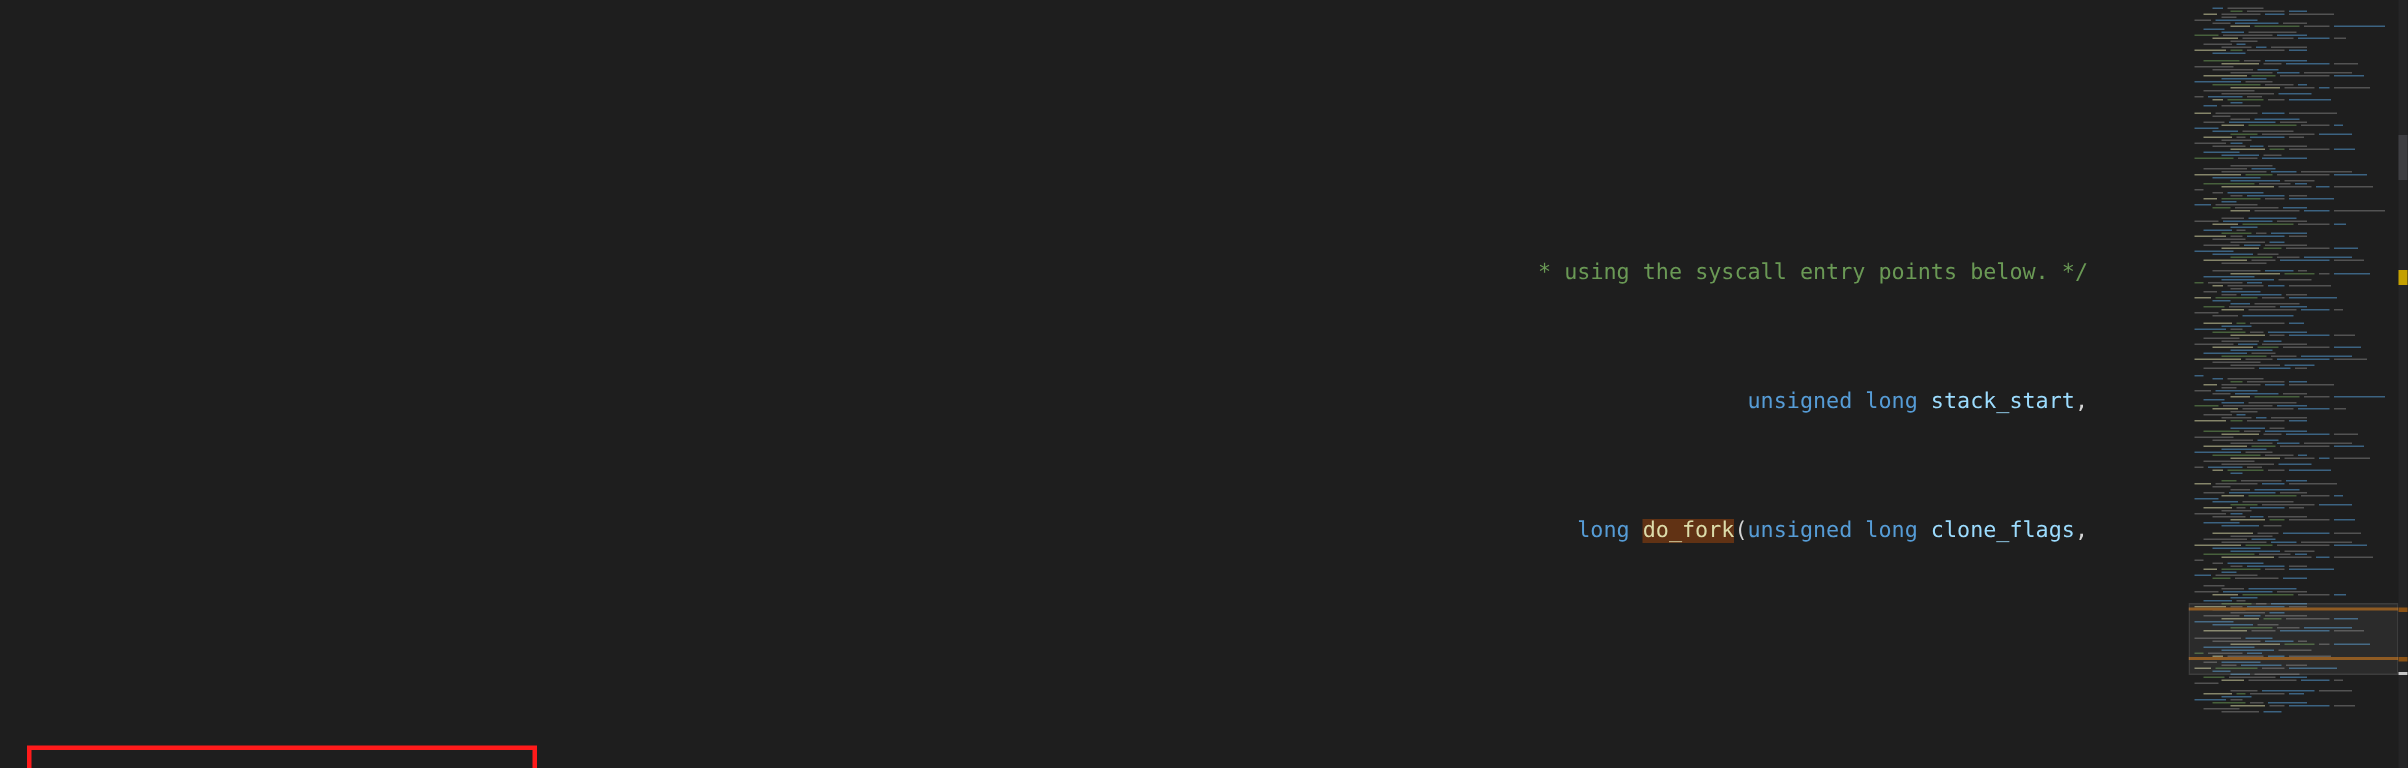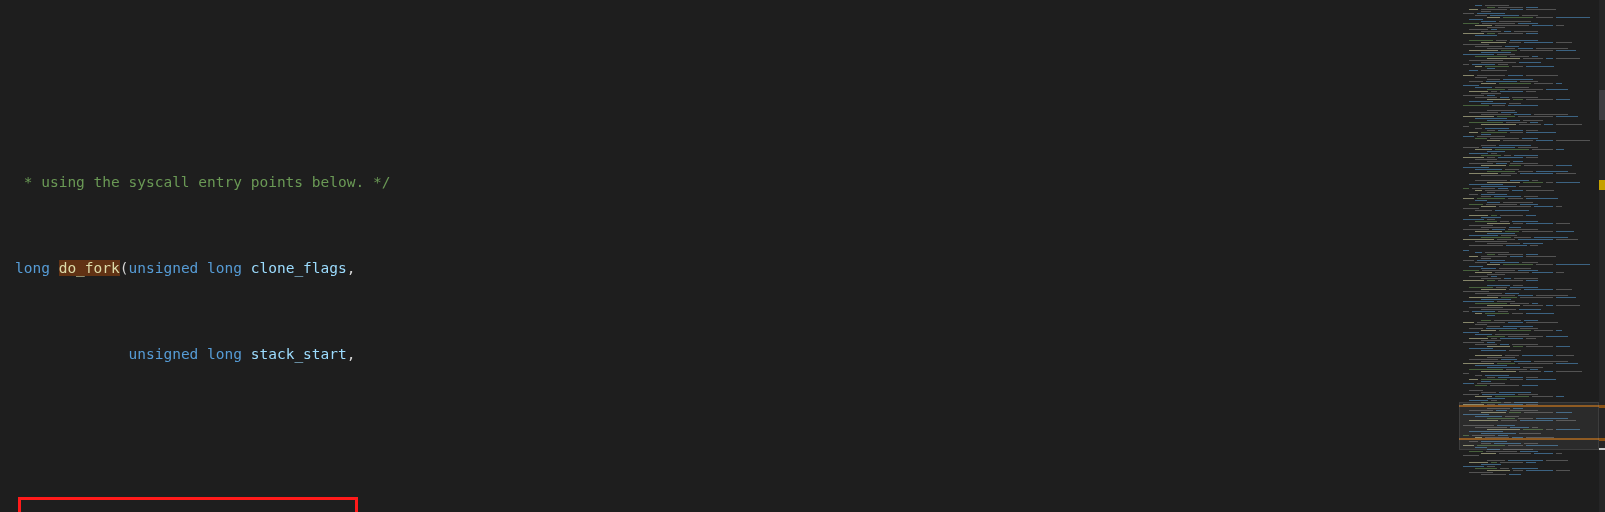--- a/index.html
+++ b/index.html
@@ -15,21 +15,21 @@
     white-space: pre;
     color: #d4d4d4;
   }
   .editor {
     position: relative;
     width: 1392px;
     height: 512px;
     padding-left: 15px;
     box-sizing: border-box;
   }
-  .line { height: 21.5px; }
+  .line { height: 21.5px; text-align: right; }
 
   
   .t-comment   { color: #6a9955; }
   .t-keyword   { color: #569cd6; }
   .t-funcdef   { color: #dcdcaa; }
   .t-param     { color: #9cdcfe; }
   .t-punct     { color: #d4d4d4; }
 
   
   .hl-find { background: #613214; color: #dcdcaa; }
@@ -92,23 +92,23 @@
 </style>
 </head>
 <body>
 
 
 
 <div class="editor">
 
   <div class="line"><span class="t-comment"> * using the syscall entry points below. */</span></div>
 
+  <div class="line"><span>             </span><span class="t-keyword">unsigned</span><span> </span><span class="t-keyword">long</span><span> </span><span class="t-param">stack_start</span><span class="t-punct">,</span></div>
+
   <div class="line"><span class="t-keyword">long</span><span class="t-punct"> </span><span class="t-funcdef hl-find">do_fork</span><span class="t-punct">(</span><span class="t-keyword">unsigned</span><span class="t-punct"> </span><span class="t-keyword">long</span><span class="t-punct"> </span><span class="t-param">clone_flags</span><span class="t-punct">,</span></div>
-
-  <div class="line"><span>             </span><span class="t-keyword">unsigned</span><span> </span><span class="t-keyword">long</span><span> </span><span class="t-param">stack_start</span><span class="t-punct">,</span></div>
 
 
   
 
   
 
   
 
   
 

